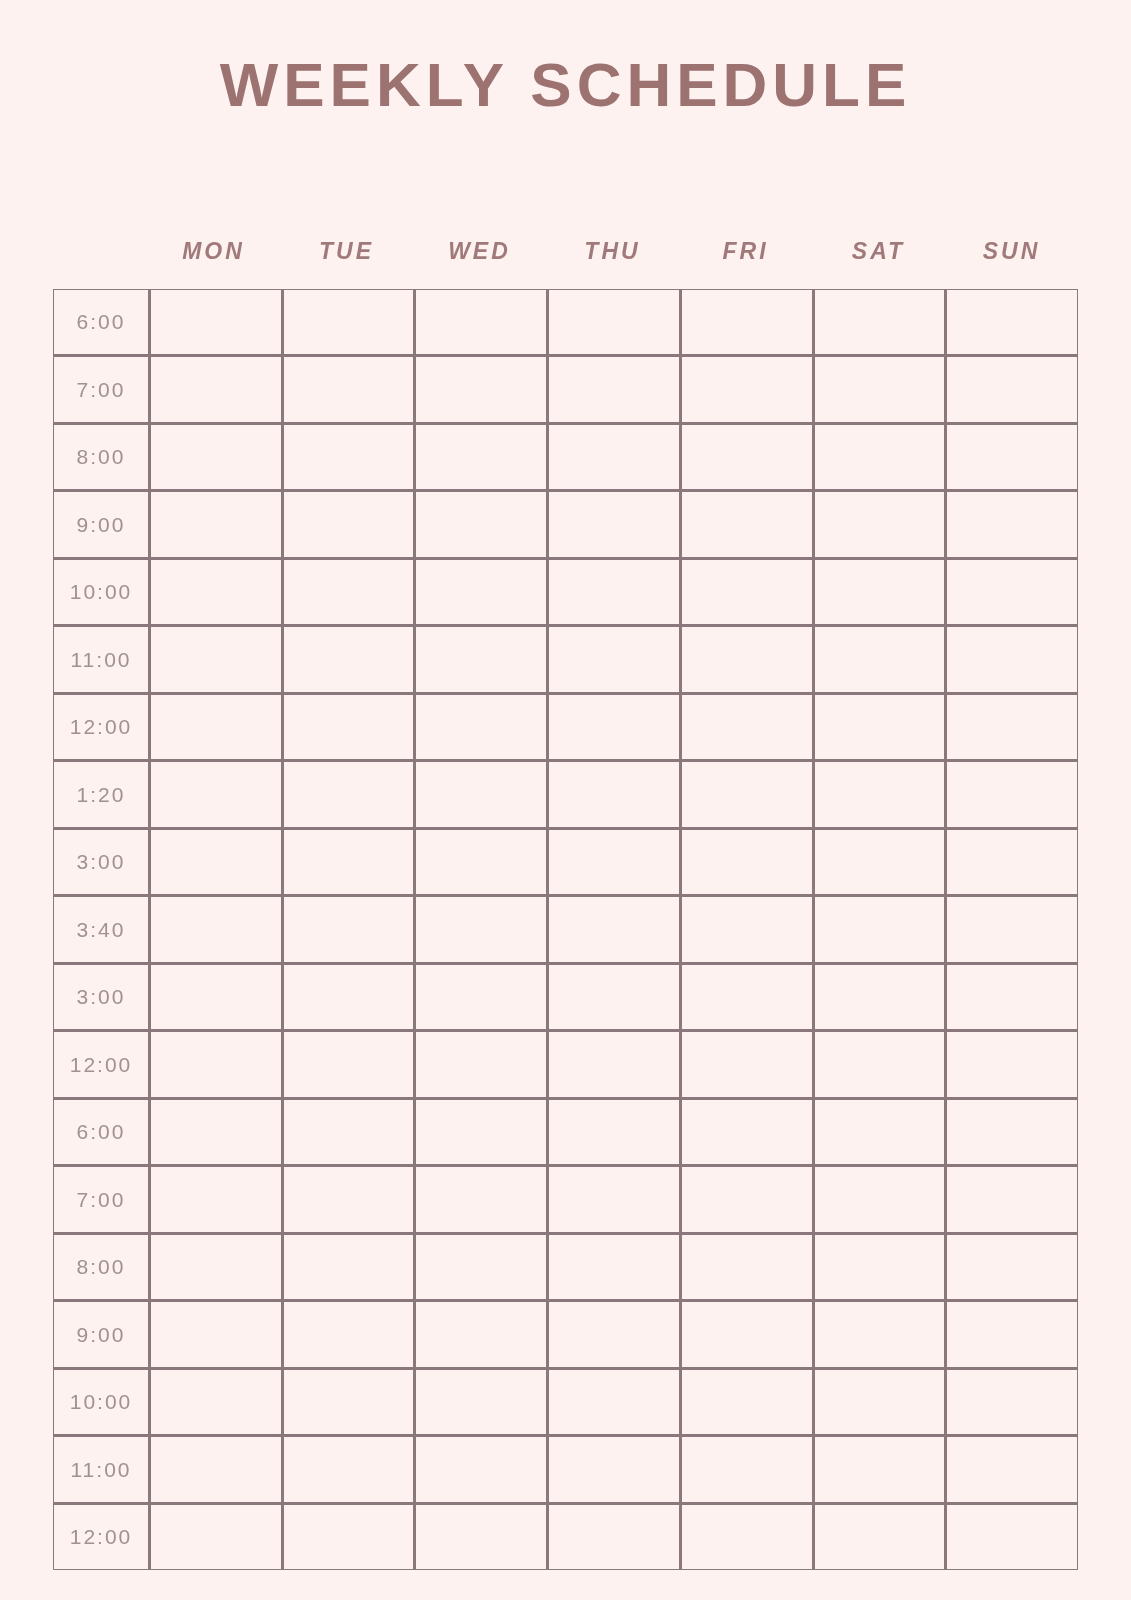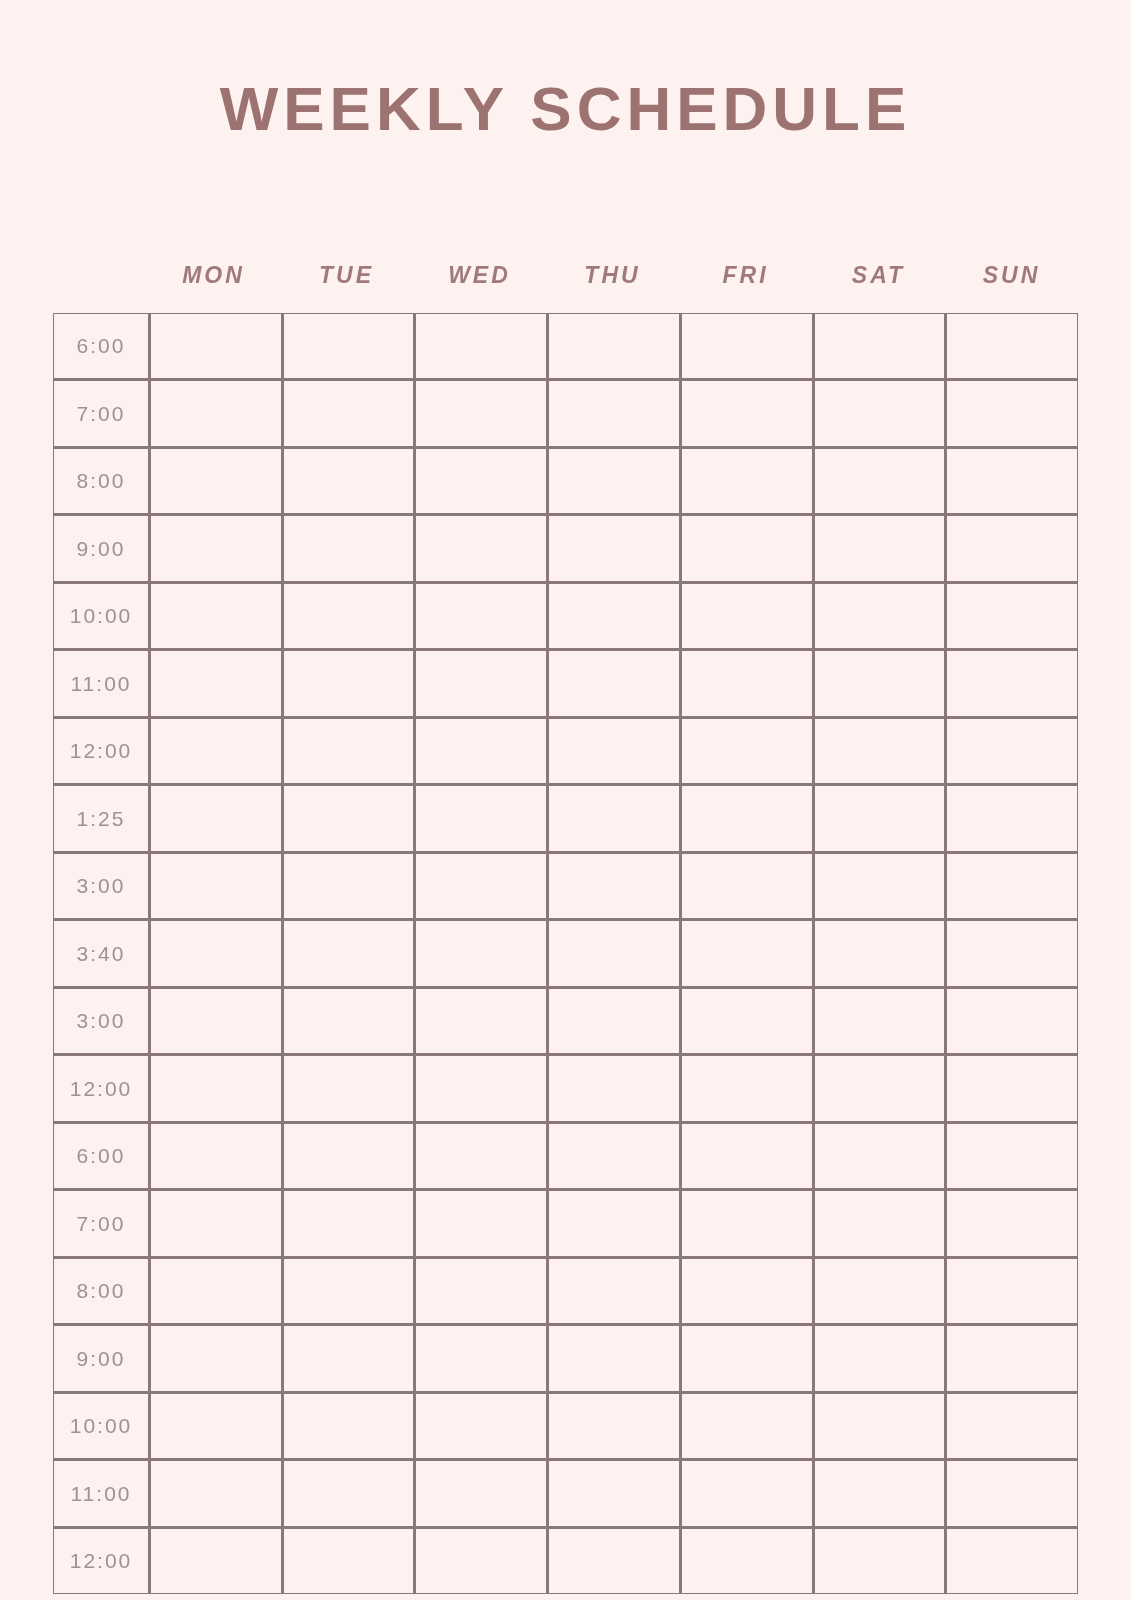--- a/index.html
+++ b/index.html
@@ -18,21 +18,21 @@
     font-family: "Liberation Sans", sans-serif;
     overflow: hidden;
   }
   .page {
     position: relative;
     width: 1131px;
     height: 1600px;
     background: var(--bg);
   }
   .page-title {
-    margin-top: 76px;
+    margin-top: 52px;
     text-align: center;
     font-size: 62px;
     line-height: 1.08;
     font-weight: 700;
     letter-spacing: 5px;
     color: var(--title);
   }
   .day-header-row {
     display: flex;
     width: 1025px;
@@ -143,21 +143,21 @@
       <div class="schedule-cell"></div>
       <div class="schedule-cell"></div>
       <div class="time-cell">12:00</div>
       <div class="schedule-cell"></div>
       <div class="schedule-cell"></div>
       <div class="schedule-cell"></div>
       <div class="schedule-cell"></div>
       <div class="schedule-cell"></div>
       <div class="schedule-cell"></div>
       <div class="schedule-cell"></div>
-      <div class="time-cell">1:25</div>
+      <div class="time-cell">1:20</div>
       <div class="schedule-cell"></div>
       <div class="schedule-cell"></div>
       <div class="schedule-cell"></div>
       <div class="schedule-cell"></div>
       <div class="schedule-cell"></div>
       <div class="schedule-cell"></div>
       <div class="schedule-cell"></div>
       <div class="time-cell">3:00</div>
       <div class="schedule-cell"></div>
       <div class="schedule-cell"></div>

